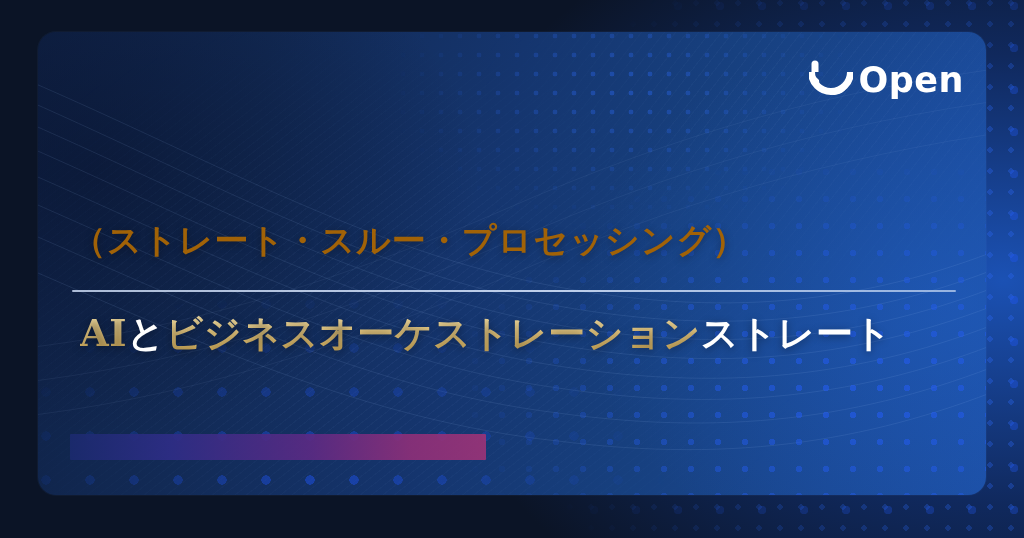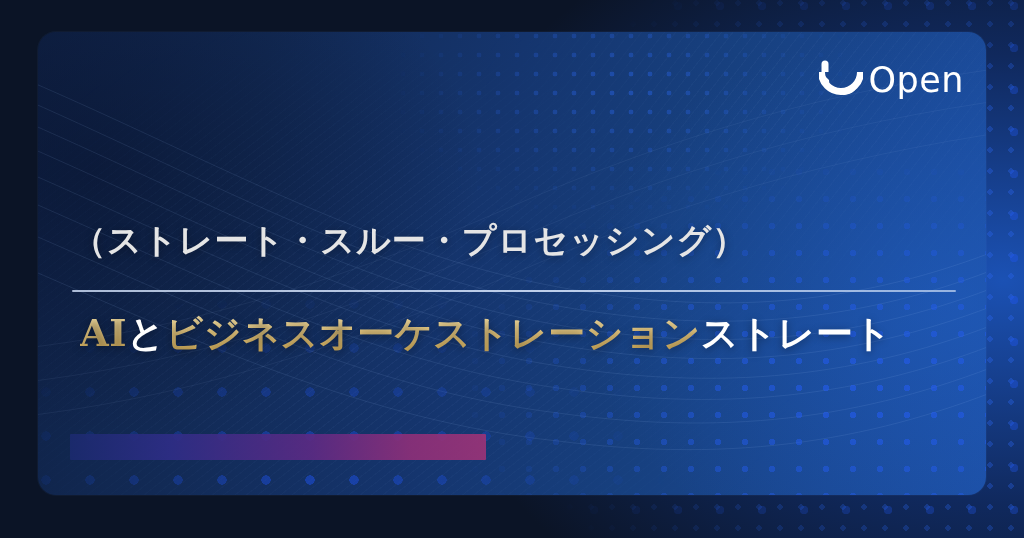--- a/index.html
+++ b/index.html
@@ -130,21 +130,21 @@
     top: 28px;
     display: flex;
     align-items: center;
     gap: 6px;
     z-index: 8;
   }
   #logoMark { display: block; }
   #logoWord {
     color: #ffffff;
     font-size: 35px;
-    font-weight: 400;
+    font-weight: 700;
     letter-spacing: 0.5px;
     line-height: 1;
     font-family: "DejaVu Sans", sans-serif;
     text-transform: lowercase;
   }
   #logoWord .cap { text-transform: uppercase; }
 
   
   #content {
     position: absolute;
@@ -178,21 +178,21 @@
     font-size: 49px;
     margin-left: 18px;
     line-height: 1;
     text-shadow: 0 2px 10px rgba(0,0,0,0.35);
   }
 
   #kana {
     position: absolute;
     top: 218px;
     left: 0;
-    color: #e5e5e5;
+    color: #a16207;
     font-family: "DejaVu Sans", sans-serif;
     font-weight: 700;
     font-size: 34px;
     letter-spacing: 1px;
     text-shadow: 0 2px 9px rgba(0,0,0,0.35);
     white-space: nowrap;
   }
 
   #divider {
     position: absolute;

